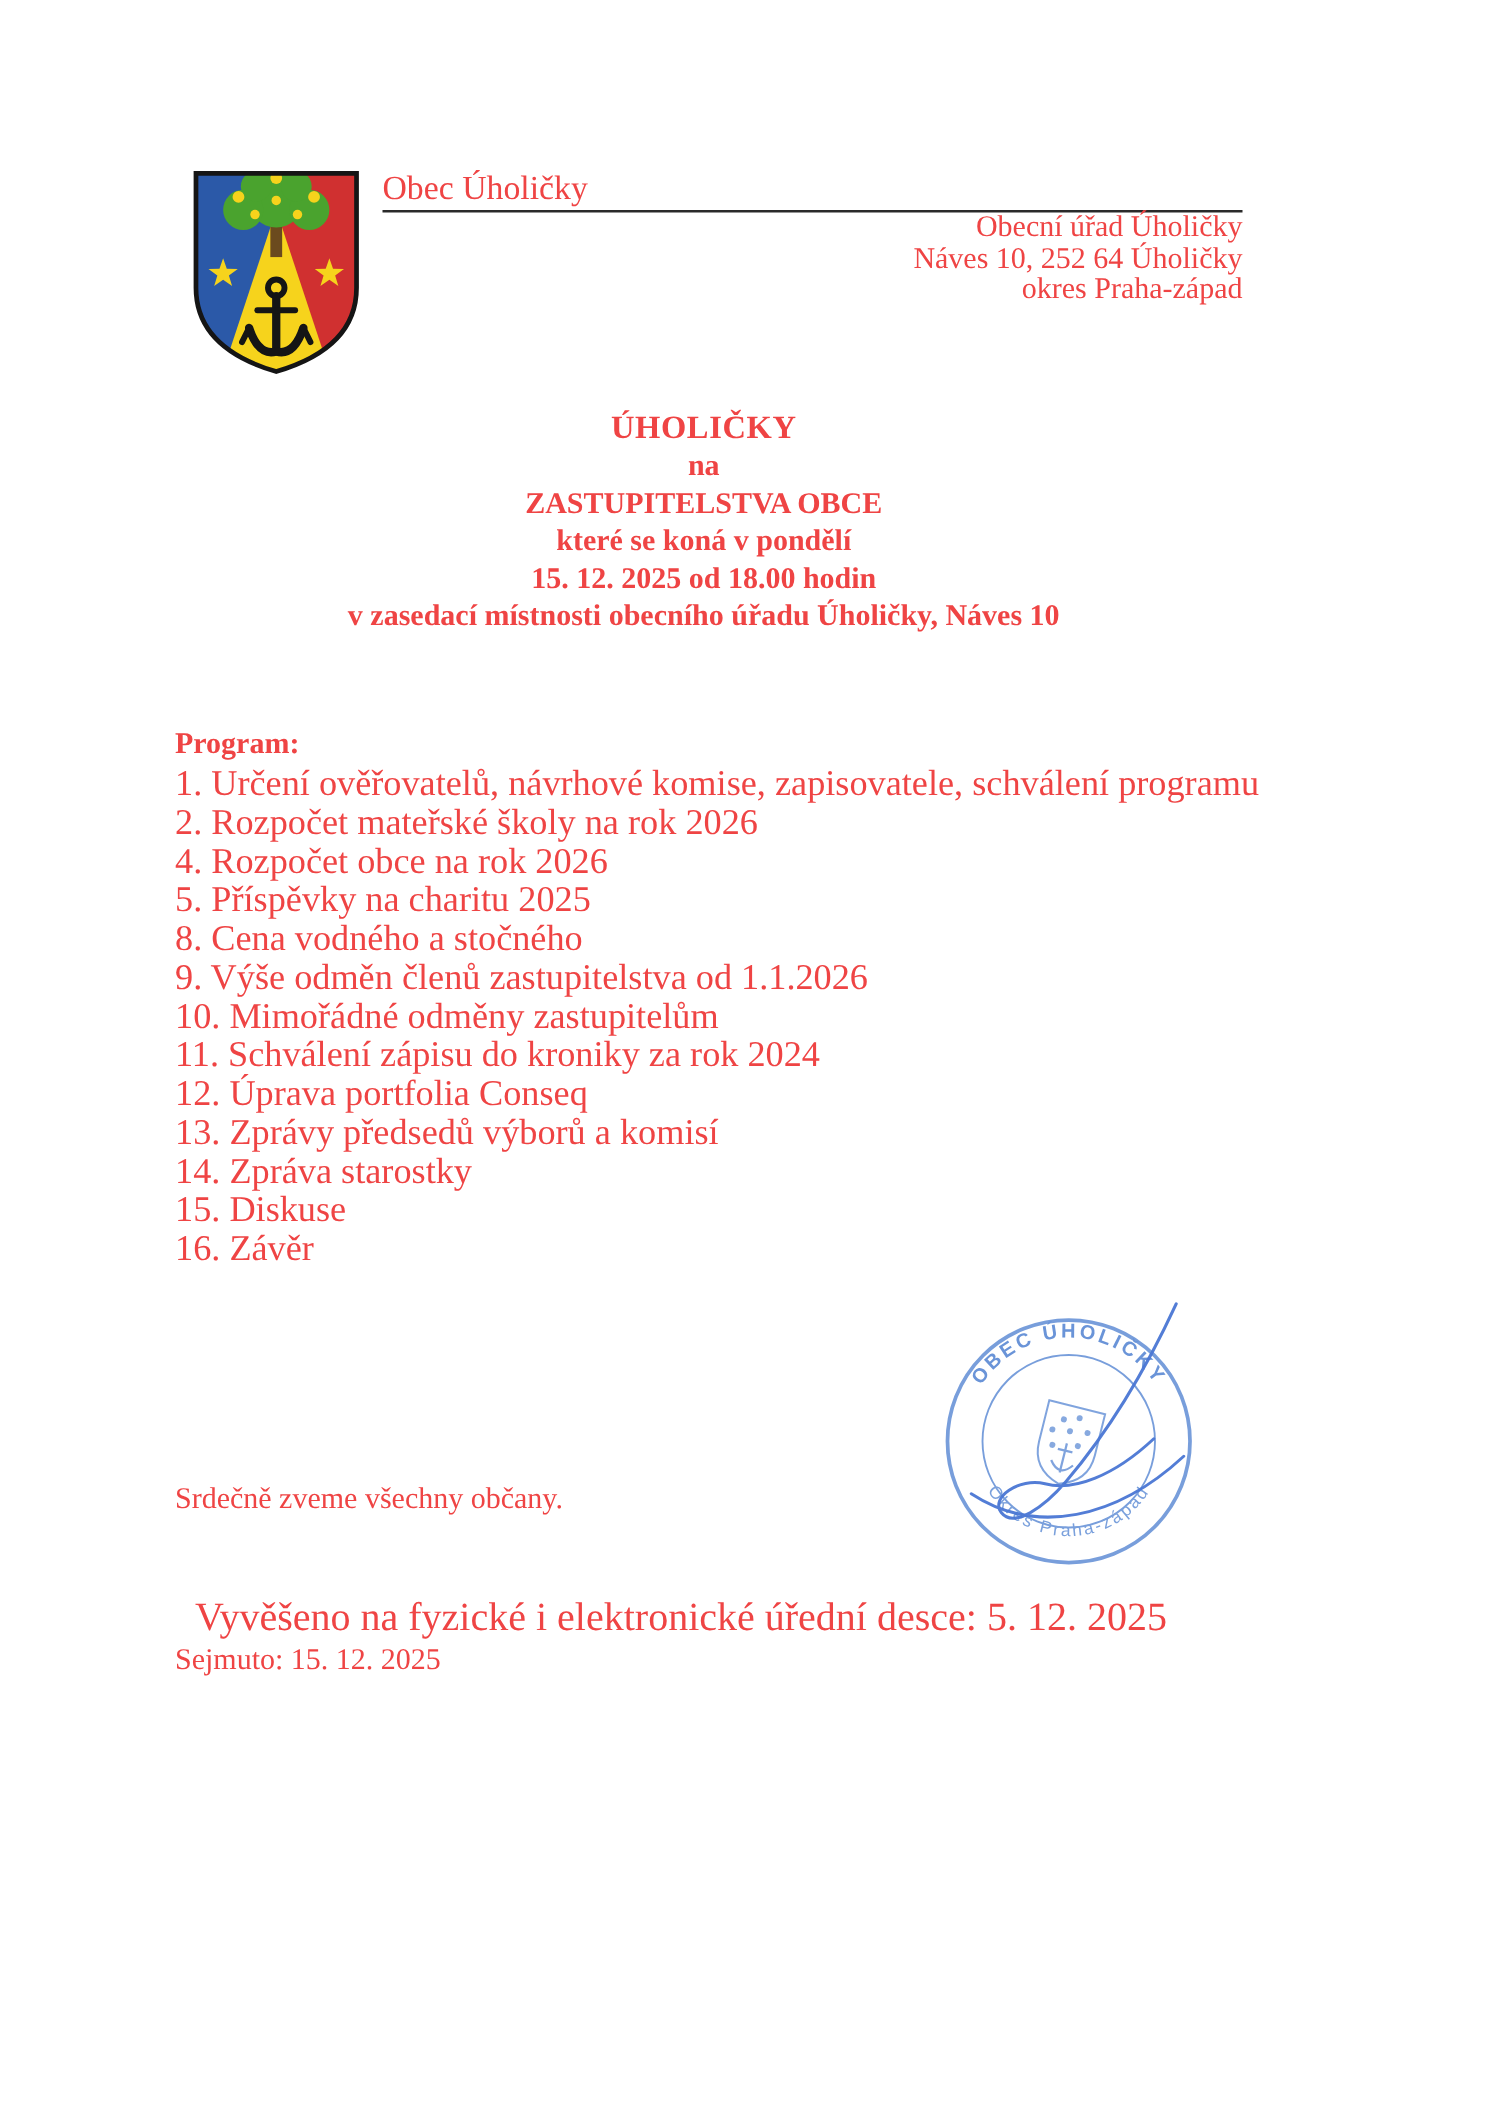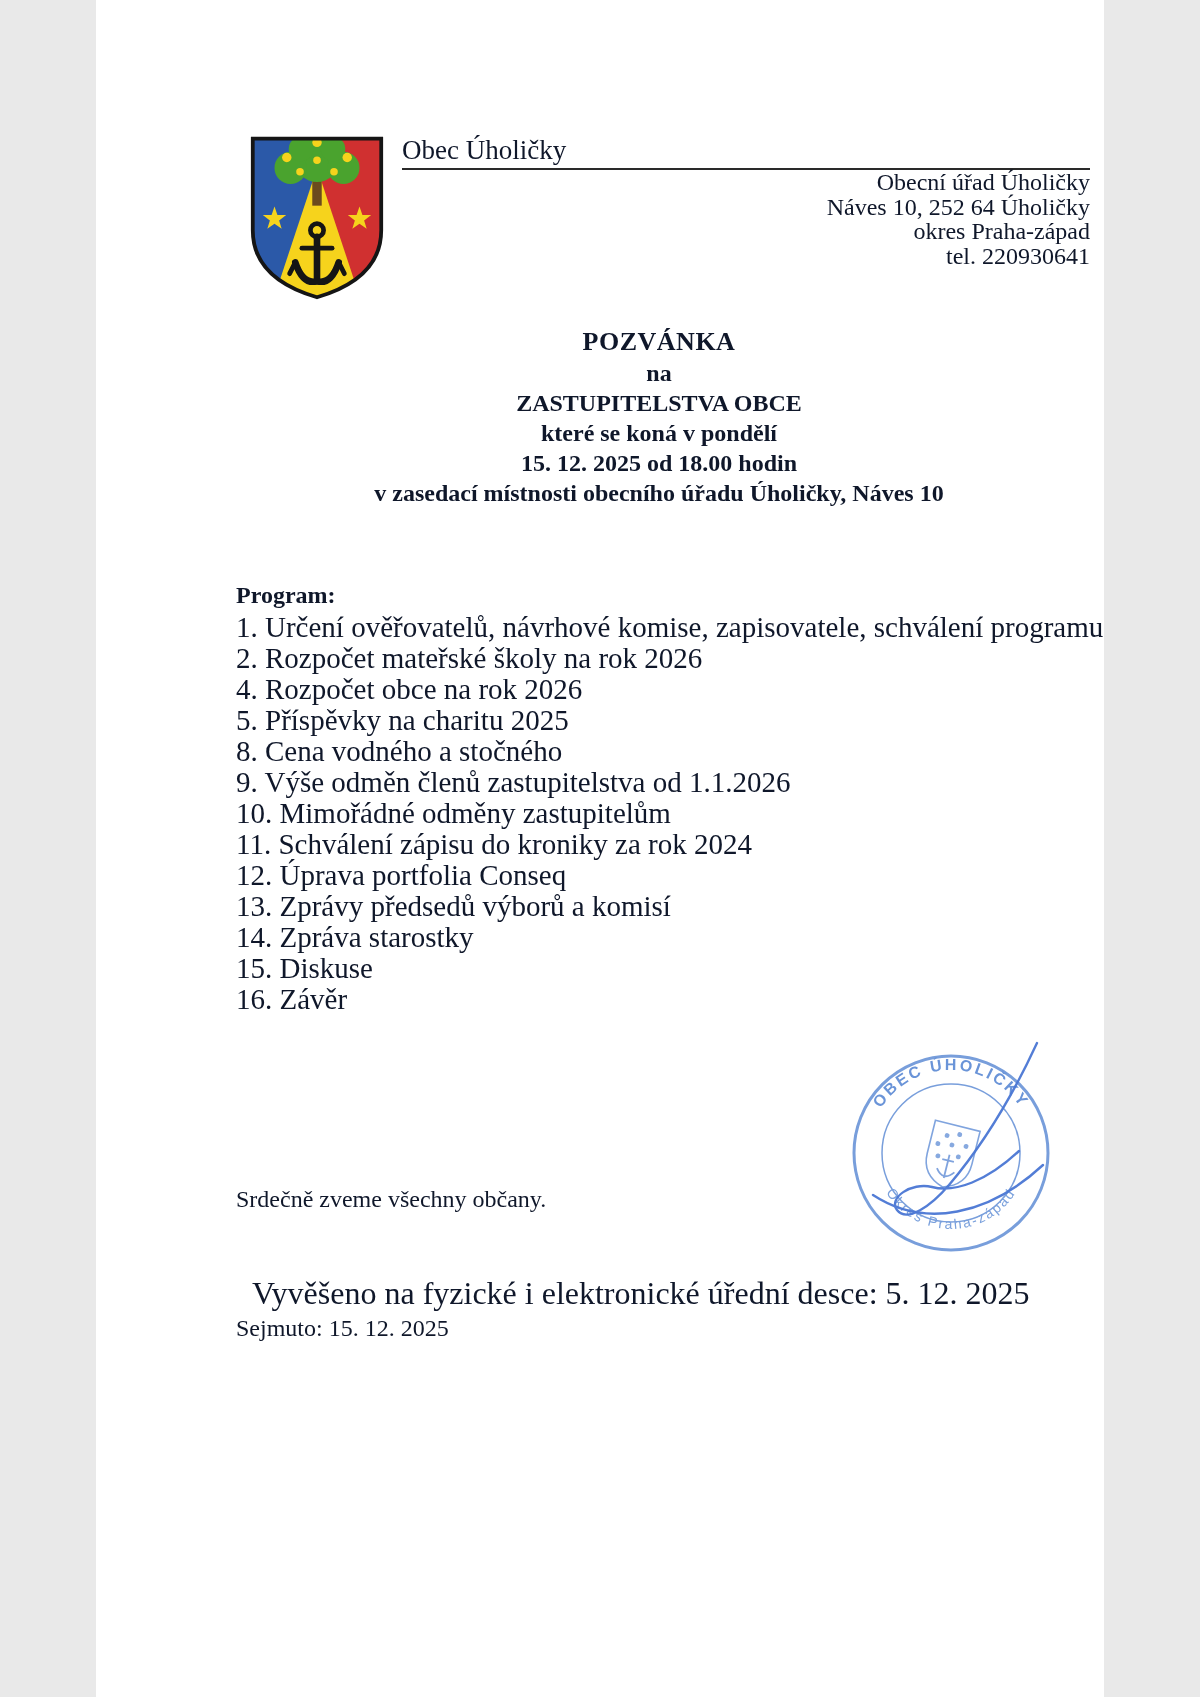--- a/index.html
+++ b/index.html
@@ -1,21 +1,21 @@
 <!DOCTYPE html>
 <html><head>
 <meta charset="utf-8">
 <style>
   html,body{margin:0;padding:0;background:#e9e9e9;}
   .page{
     position:relative;
-    width:1008px;height:1697px;
+    width:1200px;height:1697px;
     background:#ffffff;
     font-family:"Liberation Serif", serif;
-    color:#0f172a;
+    color:#ef4444;
     overflow:hidden;
     margin:0 auto;
   }
   
   .header{position:absolute;left:148px;top:132px;display:flex;align-items:flex-start;}
   .coa{width:146px;height:170px;flex:0 0 146px;}
   .header-text{margin-left:12px;padding-top:2px;width:688px;}
   .org-name{font-size:27px;line-height:32px;border-bottom:2px solid #2a2a2a;padding-bottom:2px;}
   .hline{font-size:24px;line-height:24.5px;text-align:right;}
   .hline:first-of-type{margin-top:3px;}
@@ -85,26 +85,25 @@
         </g>
       </g>
       <path d="M7,7 H143 V104 Q143,155 75,175 Q7,155 7,104 Z" fill="none" stroke="#151515" stroke-width="4"></path>
     </svg>
 
     <div class="header-text">
       <div class="org-name">Obec Úholičky</div>
       <div class="hline">Obecní úřad Úholičky</div>
       <div class="hline">Náves 10, 252 64 Úholičky</div>
       <div class="hline">okres Praha-západ</div>
-      <div class="hline">tel. 220930641</div>
     </div>
   </div>
 
   <div class="title-block">
-    <div class="t-title">POZVÁNKA</div>
+    <div class="t-title">ÚHOLIČKY</div>
     <div class="t-line">na</div>
     <div class="t-line">ZASTUPITELSTVA OBCE</div>
     <div class="t-line">které se koná v pondělí</div>
     <div class="t-line">15. 12. 2025 od 18.00 hodin</div>
     <div class="t-line">v zasedací místnosti obecního úřadu Úholičky, Náves 10</div>
   </div>
 
   <div class="program">
     <div class="program-heading">Program:</div>
     <div class="program-item">1. Určení ověřovatelů, návrhové komise, zapisovatele, schválení programu</div>

